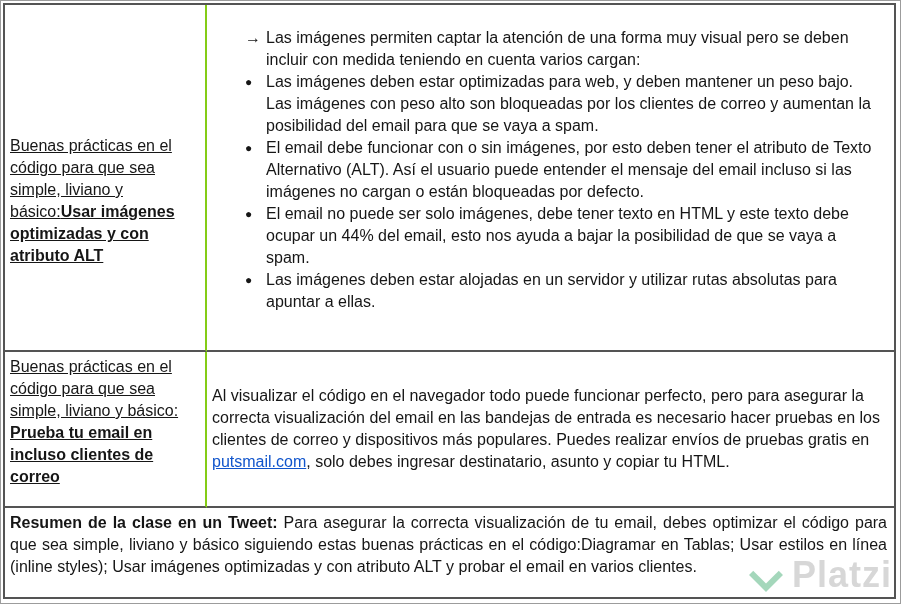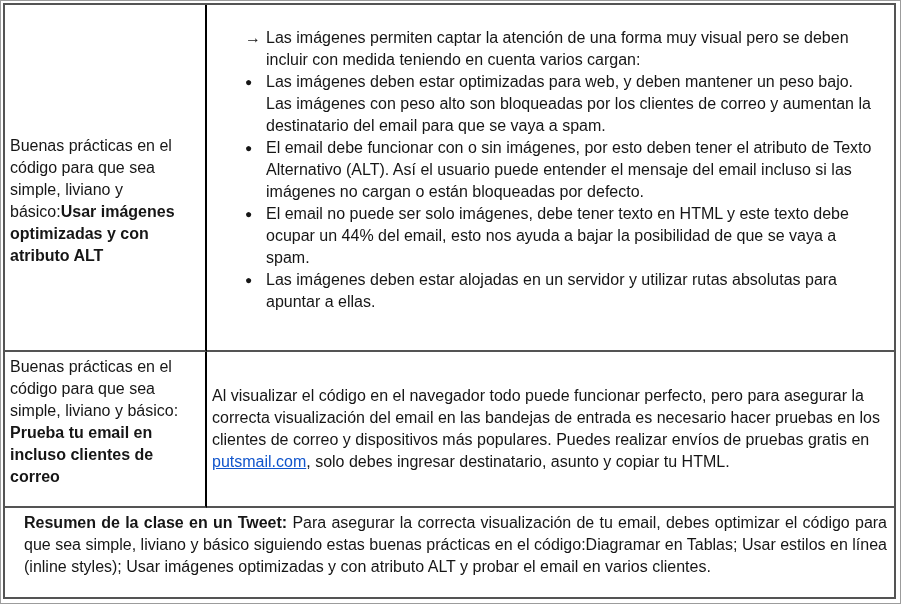--- a/index.html
+++ b/index.html
@@ -20,21 +20,21 @@
     position: absolute;
     top: 2px; left: 2px;
     width: 893px; height: 596px;
     border: 2px solid #545454;
     background: transparent;
     display: grid;
     grid-template-columns: 202px 1fr;
     grid-template-rows: 347px 156px 1fr;
   }
   .cell { background: transparent; }
-  .b-right  { border-right: 2px solid #000000; }
+  .b-right  { border-right: 2px solid #84cc16; text-decoration: underline; }
   .b-bottom { border-bottom: 2px solid #545454; }
 
   .r1-left {
     grid-column: 1; grid-row: 1;
     padding: 130px 3px 0 5px;
   }
   .r1-right {
     grid-column: 2; grid-row: 1;
     padding: 22px 8px 0 0;
   }
@@ -42,21 +42,21 @@
     grid-column: 1; grid-row: 2;
     padding: 4px 3px 0 5px;
   }
   .r2-right {
     grid-column: 2; grid-row: 2;
     display: flex; align-items: center;
     padding: 0 10px 0 5px;
   }
   .r3 {
     grid-column: 1 / 3; grid-row: 3;
-    padding: 4px 7px 0 19px;
+    padding: 4px 7px 0 5px;
     text-align: justify;
   }
   .r3-inner { position: relative; z-index: 2; }
 
   .bold { font-weight: bold; }
 
   ul.bullets { list-style: none; margin: 0; padding: 0 4px 0 38px; }
   ul.bullets li { display: flex; }
   ul.bullets .marker { flex: 0 0 21px; }
   ul.bullets li.dot .marker { font-size: 12px; line-height: 22px; }
@@ -106,21 +106,21 @@
     </div>
 
     <div class="cell r1-right b-bottom">
       <ul class="bullets">
         <li class="arrow">
           <span class="marker">→</span>
           <span class="bullet-text">Las imágenes permiten captar la atención de una forma muy visual pero se deben incluir con medida teniendo en cuenta varios cargan:</span>
         </li>
         <li class="dot">
           <span class="marker">●</span>
-          <span class="bullet-text">Las imágenes deben estar optimizadas para web, y deben mantener un peso bajo. Las imágenes con peso alto son bloqueadas por los clientes de correo y aumentan la destinatario del email para que se vaya a spam.</span>
+          <span class="bullet-text">Las imágenes deben estar optimizadas para web, y deben mantener un peso bajo. Las imágenes con peso alto son bloqueadas por los clientes de correo y aumentan la posibilidad del email para que se vaya a spam.</span>
         </li>
         <li class="dot">
           <span class="marker">●</span>
           <span class="bullet-text">El email debe funcionar con o sin imágenes, por esto deben tener el atributo de Texto Alternativo (ALT). Así el usuario puede entender el mensaje del email incluso si las imágenes no cargan o están bloqueadas por defecto.</span>
         </li>
         <li class="dot">
           <span class="marker">●</span>
           <span class="bullet-text">El email no puede ser solo imágenes, debe tener texto en HTML y este texto debe ocupar un 44% del email, esto nos ayuda a bajar la posibilidad de que se vaya a spam.</span>
         </li>
         <li class="dot">
@@ -141,14 +141,18 @@
     </div>
 
     <div class="cell r3">
       <span class="r3-inner">
         <span class="bold">Resumen de la clase en un Tweet:</span><span> Para asegurar la correcta visualización de tu email, debes optimizar el código para que sea simple, liviano y básico siguiendo estas buenas prácticas en el código:Diagramar en Tablas; Usar estilos en línea (inline styles); Usar imágenes optimizadas y con atributo ALT y probar el email en varios clientes.</span>
       </span>
     </div>
 
   </div>
 
+  <div class="watermark">
+    <span class="wm-logo"></span>
+    <span class="wm-text">Platzi</span>
+  </div>
 
 </div>
 
 </body></html>

